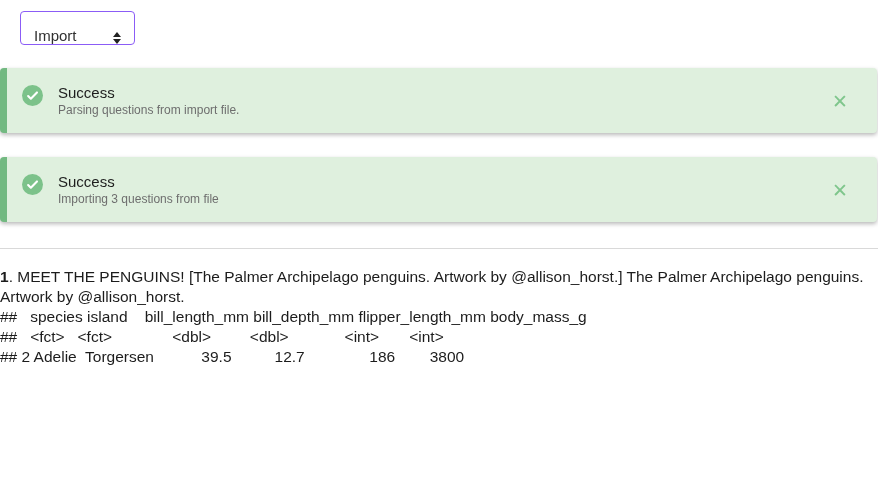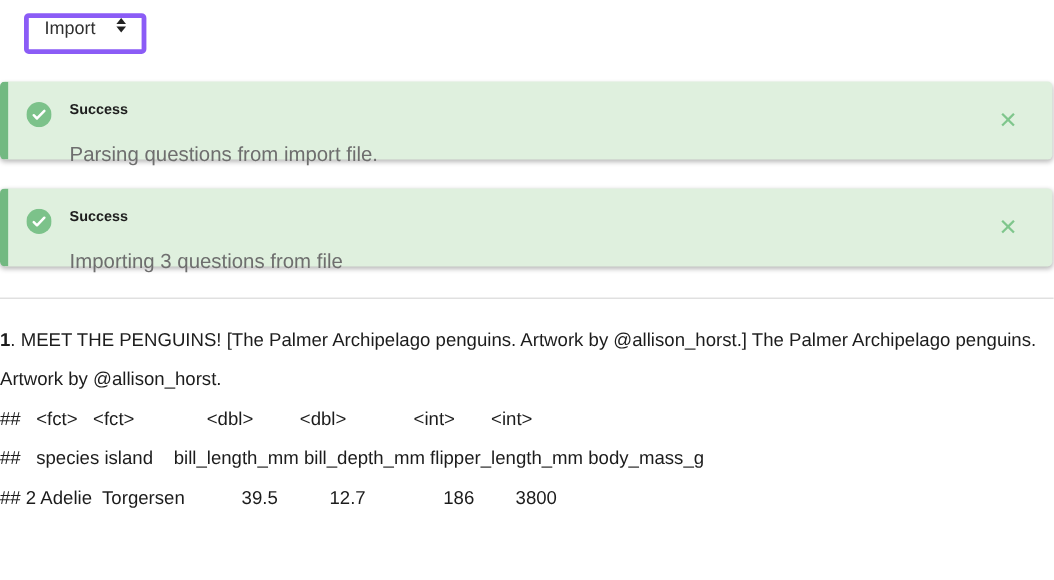--- a/index.html
+++ b/index.html
@@ -8,25 +8,25 @@
     position: relative;
     background: #ffffff;
     overflow: hidden;
     font-family: "Liberation Sans", sans-serif;
     color: #1c1c1c;
   }
 
   
   .import-select {
     position: absolute; left: 20px; top: 11px;
-    width: 102px; height: 34px;
-    border: 4px solid #8b5cf6; border-radius: 4px;
+    width: 115px; height: 34px;
+    border: 1px solid #8b5cf6; border-radius: 4px;
     box-sizing: border-box;
     background: #fff;
-    display: flex; align-items: flex-start; justify-content: space-between;
+    display: flex; align-items: flex-end; justify-content: space-between;
     padding: 0 13px;
     cursor: pointer;
   }
   .import-select .sel-label { font-size: 15px; color: #303030; }
   .sel-arrows { display: flex; flex-direction: column; align-items: center; gap: 2px; }
   .tri-up   { width: 0; height: 0; border-left: 4px solid transparent; border-right: 4px solid transparent; border-bottom: 5px solid #222; }
   .tri-down { width: 0; height: 0; border-left: 4px solid transparent; border-right: 4px solid transparent; border-top: 5px solid #222; }
 
   
   .alert {
@@ -41,25 +41,25 @@
   .alert.alert-0 { top: 68px; }
   .alert.alert-1 { top: 157px; }
   .alert .check-badge {
     position: absolute; left: 15px; top: 17px;
     width: 21px; height: 21px;
   }
   .alert .check-badge svg { display: block; width: 21px; height: 21px; }
   .alert .badge-circle { fill: var(--alert-icon-fill, #7cc28a); }
   .alert .alert-title {
     position: absolute; left: 51px; top: 16px;
-    font-size: 12px; font-weight: bold; color: #1d1d1d;
+    font-size: 15px; font-weight: normal; color: #1d1d1d;
   }
   .alert .alert-msg {
     position: absolute; left: 51px; top: 35px;
-    font-size: 17px; color: #6e6e6e; margin-top: 16px;
+    font-size: 12px; color: #6e6e6e;
   }
   .alert .close-btn {
     position: absolute; right: 29px; top: 50%;
     transform: translateY(-50%);
     font-size: 19px; line-height: 1;
     color: var(--alert-close, #7fc68c);
     cursor: pointer;
     user-select: none;
   }
 
@@ -67,21 +67,21 @@
   .divider {
     position: absolute; top: 248px; left: 0;
     width: 878px; height: 0;
     border-top: 1px solid var(--divider, #d9d9d9);
   }
 
   
   .content {
     position: absolute; top: 267px; left: 0;
     width: 878px;
-    font-size: 15.5px; line-height: 33px;
+    font-size: 15.5px; line-height: 20px;
     color: #1c1c1c;
   }
   .content p { margin: 0; }
   .q-number { font-weight: bold; }
   .code-line { white-space: pre; overflow: hidden; }
 </style>
 </head>
 <body>
 
 <div class="import-select">
@@ -113,16 +113,16 @@
   </span>
   <div class="alert-title">Success</div>
   <div class="alert-msg">Importing 3 questions from file</div>
   <span class="close-btn">✕</span>
 </div>
 
 <div class="divider"></div>
 
 <div class="content">
   <p><span class="q-number">1</span><span>. MEET THE PENGUINS! [The Palmer Archipelago penguins. Artwork by @allison_horst.] The Palmer Archipelago penguins. Artwork by @allison_horst.</span></p>
+  <div class="code-line">##   species island    bill_length_mm bill_depth_mm flipper_length_mm body_mass_g</div>
   <div class="code-line">##   &lt;fct&gt;   &lt;fct&gt;              &lt;dbl&gt;         &lt;dbl&gt;             &lt;int&gt;       &lt;int&gt;</div>
-  <div class="code-line">##   species island    bill_length_mm bill_depth_mm flipper_length_mm body_mass_g</div>
   <div class="code-line">## 2 Adelie  Torgersen           39.5          12.7               186        3800</div>
 </div>
 
 </body></html>

